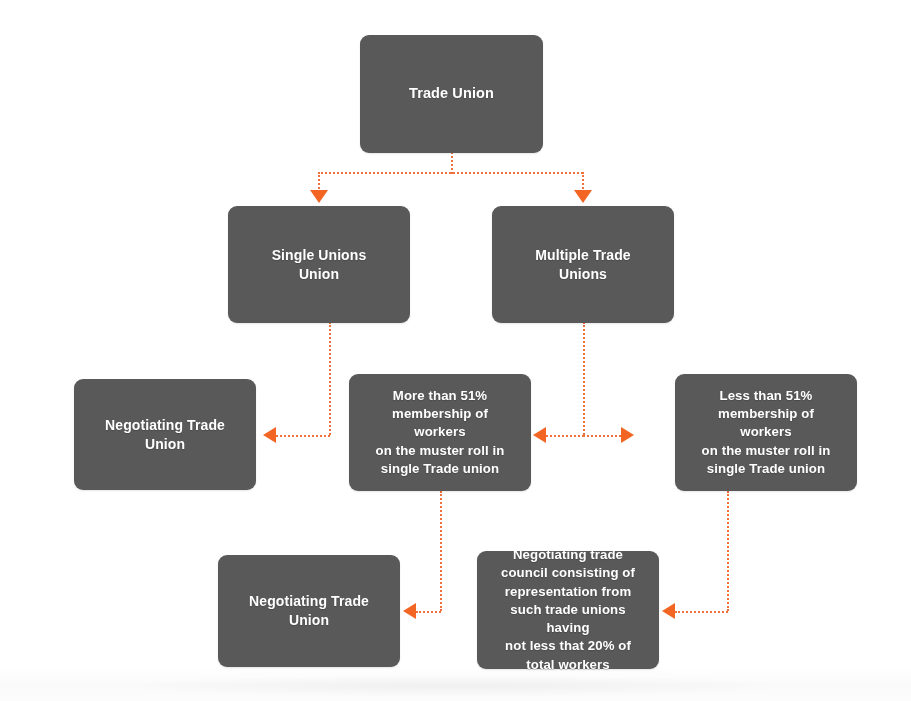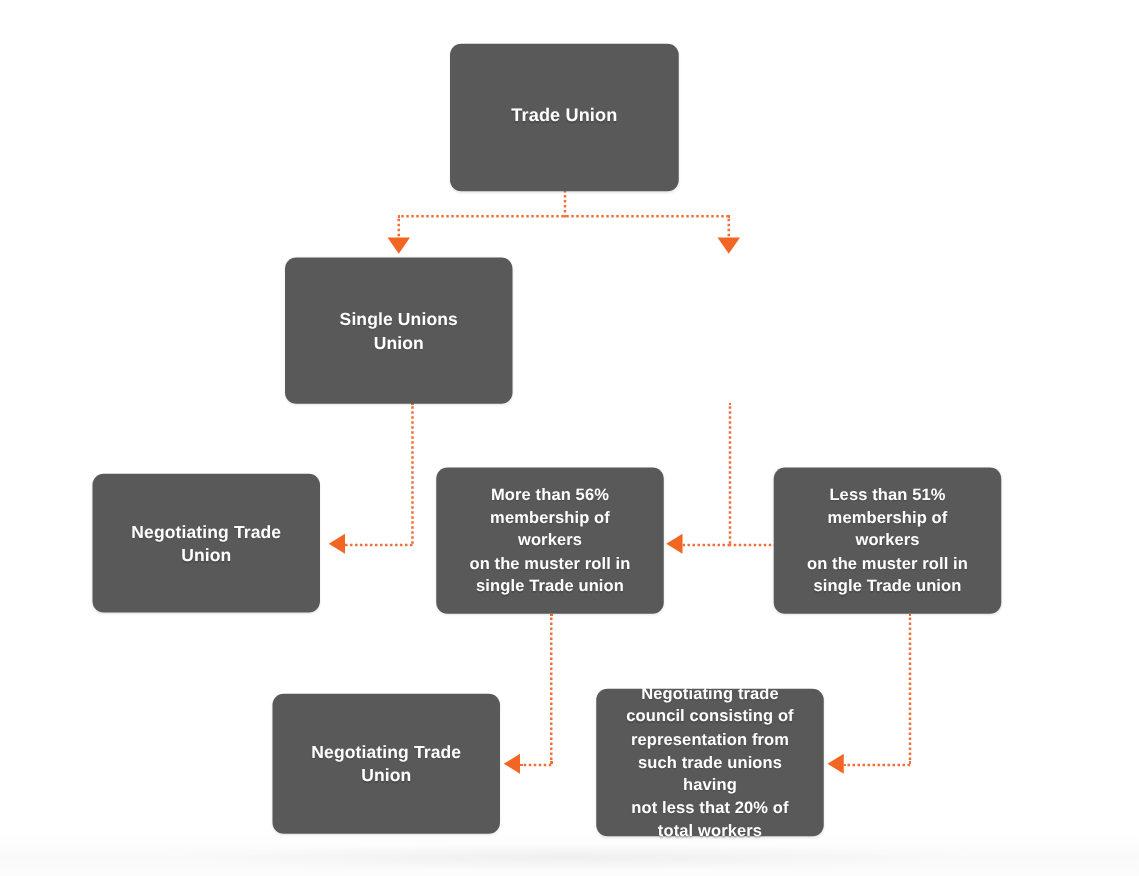--- a/index.html
+++ b/index.html
@@ -130,34 +130,38 @@
 
   <div class="node size-lg" style="left:360px; top:35px; width:183px; height:118px;">
     <span class="label">Trade Union</span>
   </div>
 
   <div class="node size-md" style="left:228px; top:206px; width:182px; height:117px;">
     <span class="label">Single Unions
 Union</span>
   </div>
 
+  <div class="node size-md" style="left:492px; top:206px; width:182px; height:117px;">
+    <span class="label">Multiple Trade
+Unions</span>
+  </div>
 
   <div class="node size-md" style="left:74px; top:379px; width:182px; height:111px;">
     <span class="label">Negotiating Trade
 Union</span>
   </div>
 
   <div class="node size-sm" style="left:349px; top:374px; width:182px; height:117px;">
-    <span class="label">More than 56%
+    <span class="label">More than 51%
 membership of workers
 on the muster roll in
 single Trade union</span>
   </div>
 
-  <div class="node size-sm" style="left:619px; top:374px; width:182px; height:117px;">
+  <div class="node size-sm" style="left:675px; top:374px; width:182px; height:117px;">
     <span class="label">Less than 51%
 membership of workers
 on the muster roll in
 single Trade union</span>
   </div>
 
   <div class="node size-md" style="left:218px; top:555px; width:182px; height:112px;">
     <span class="label">Negotiating Trade
 Union</span>
   </div>

